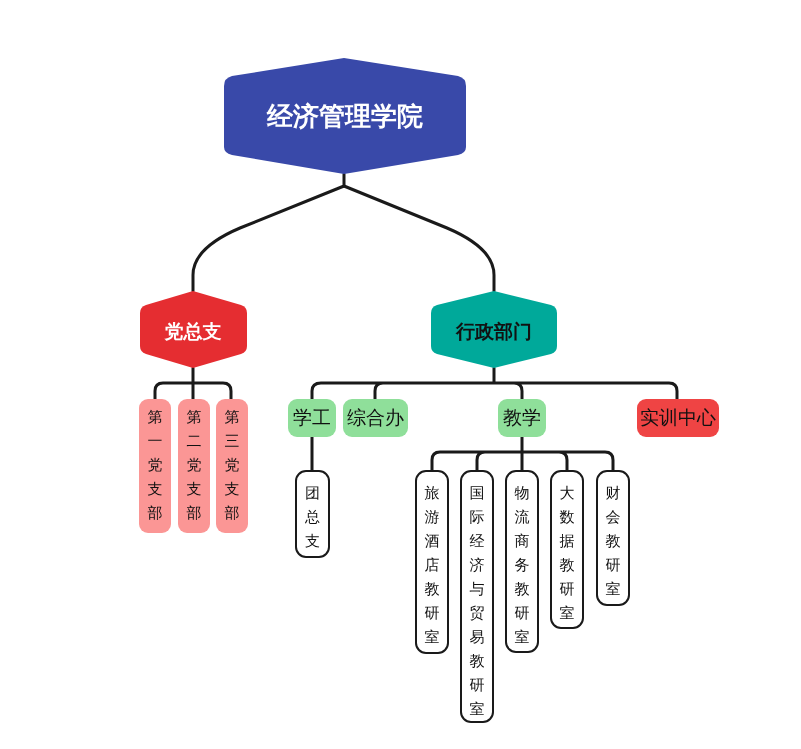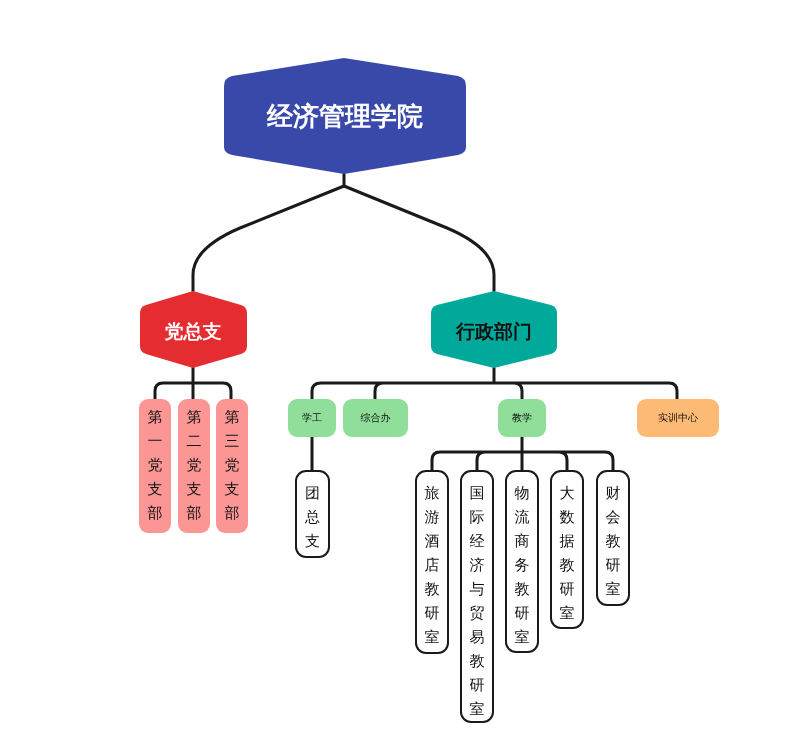--- a/index.html
+++ b/index.html
@@ -2,21 +2,21 @@
 <html><head>
   <meta charset="utf-8">
   <style>
     html, body { margin: 0; padding: 0; background: #ffffff; }
     body { width: 801px; height: 749px; position: relative; overflow: hidden;
       font-family: "DejaVu Sans", "Liberation Sans", sans-serif; }
     #canvas { position: absolute; left: 0; top: 0; width: 801px; height: 749px; }
     .lines path { fill: none; stroke: #1a1a1a; stroke-width: 3; stroke-linecap: round; stroke-linejoin: round; }
     .hex-label { font-weight: bold; fill: #ffffff; text-anchor: middle; dominant-baseline: central; }
     .node { position: absolute; box-sizing: border-box; display: flex; align-items: center; justify-content: center; color: #111; }
-    .green { background: #8fdf9a; border-radius: 9px; font-size: 10px; height: 38px; }
+    .green { background: #8fdf9a; border-radius: 9px; font-size: 19px; height: 38px; }
     .pill { background: #fb9695; border-radius: 9px; flex-direction: column; justify-content: flex-start; padding-top: 6px; font-size: 15px; }
     .outline { background: #ffffff; border: 2.5px solid #1a1a1a; border-radius: 11px; flex-direction: column; justify-content: flex-start; padding-top: 9px; font-size: 15px; }
     .vchar { display: block; line-height: 24px; text-align: center; }
   </style>
 </head>
 <body>
 
 <svg id="canvas" viewBox="0 0 801 749" xmlns="http://www.w3.org/2000/svg">
   <g class="lines">
     <path d="M344,174 L344,186 L240,228 Q193,248 193,275 L193,291"></path>
@@ -67,21 +67,21 @@
 
 <div class="node green" style="left: 288px; top: 399px; width: 48px; background: rgb(143, 223, 154);">
   <span>学工</span>
 </div>
 <div class="node green" style="left: 343px; top: 399px; width: 65px; background: rgb(143, 223, 154); text-align: right;">
   <span>综合办</span>
 </div>
 <div class="node green" style="left: 498px; top: 399px; width: 48px; background: rgb(143, 223, 154);">
   <span>教学</span>
 </div>
-<div class="node green" style="left: 637px; top: 399px; width: 82px; background: #fdba74;">
+<div class="node green" style="left: 637px; top: 399px; width: 82px; background: #ef4444;">
   <span>实训中心</span>
 </div>
 
 <div class="node outline vertical" style="left:295px;top:470px;width:35px;height:88px;">
     <span class="vchar">团</span>
     <span class="vchar">总</span>
     <span class="vchar">支</span>
   </div>
 
 <div class="node outline vertical" style="left:415px;top:470px;width:34px;height:184px;">

